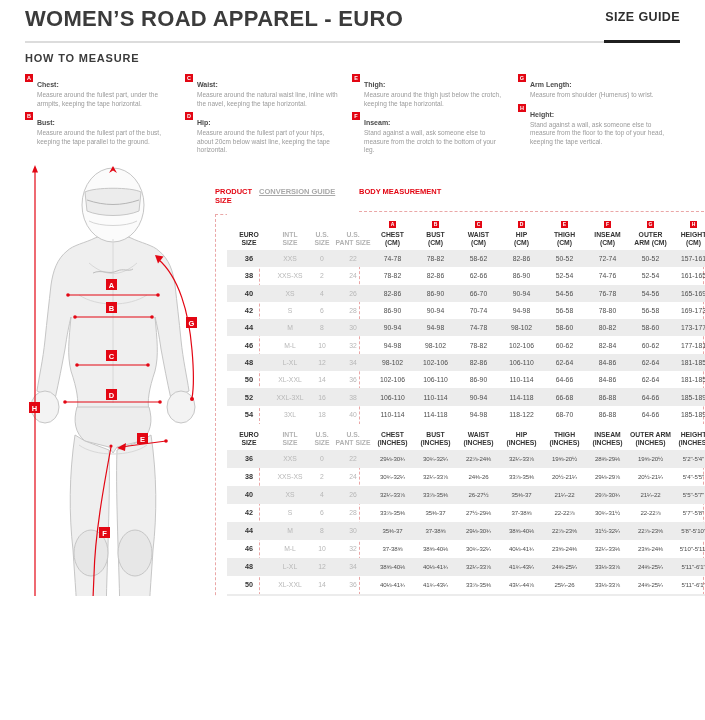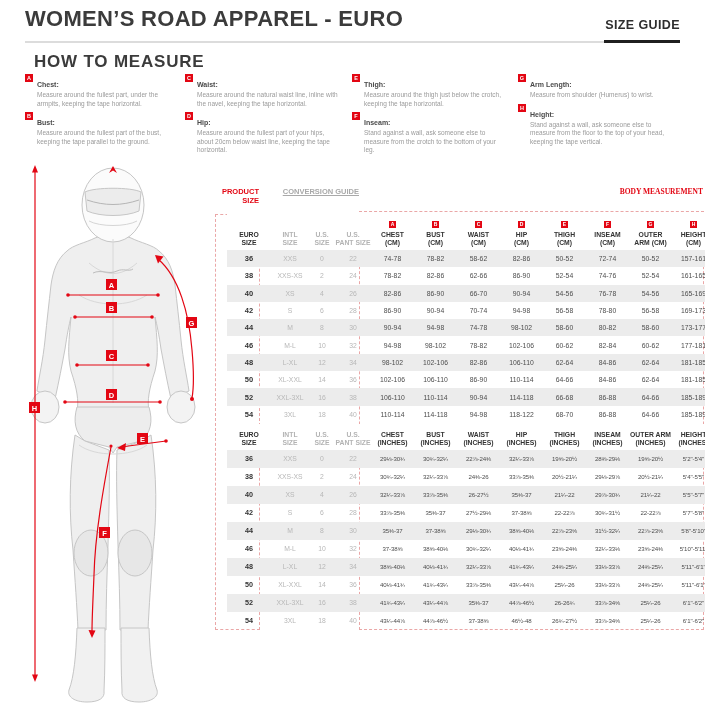--- a/index.html
+++ b/index.html
@@ -1,37 +1,37 @@
 <!DOCTYPE html>
 <html><head>
 <meta charset="utf-8">
 <style>
   html,body{margin:0;padding:0;background:#fff;}
-  .page{position:relative;width:705px;height:720px;background:#fff;overflow:hidden;
+  .page{position:relative;width:705px;height:596px;background:#fff;overflow:hidden;
         font-family:"Liberation Sans",sans-serif;color:#3d3d3d;}
   
   .title{position:absolute;left:25px;top:6px;font-size:22px;font-weight:700;
          letter-spacing:.3px;color:#3b3b3b;white-space:nowrap;}
-  .size-guide{position:absolute;right:25px;top:18px;font-size:12.5px;font-weight:700;
+  .size-guide{position:absolute;right:25px;top:10px;font-size:12.5px;font-weight:700;
               letter-spacing:.4px;color:#2e2e2e;}
   .header-rule{position:absolute;left:25px;right:25px;top:41px;height:2px;background:#dcdcdc;}
   .header-rule-dark{position:absolute;right:25px;top:40px;width:76px;height:3px;background:#1f1f1f;}
-  .htm-heading{position:absolute;left:25px;top:52px;font-size:17px;font-weight:700;
-               letter-spacing:.8px;color:#3b3b3b;margin-left:9px;}
+  .htm-heading{position:absolute;left:25px;top:52px;font-size:11px;font-weight:700;
+               letter-spacing:.8px;color:#3b3b3b;}
   
   .measure-grid{position:absolute;left:25px;top:73px;width:665px;display:grid;
                 grid-template-columns:160px 167px 166px 162px;}
   .m-item{display:flex;margin-bottom:3px;padding-right:12px;}
   .m-badge{flex:0 0 8px;width:8px;height:8px;background:#e30613;color:#fff;font-size:5.5px;
            font-weight:700;text-align:center;line-height:8px;margin:1px 4px 0 0;}
   .m-label{font-size:7px;font-weight:700;color:#4a4a4a;line-height:1.3;}
   .m-text{font-size:6.5px;color:#9a9a9a;line-height:1.32;}
   
   .tables{position:absolute;left:215px;top:188px;width:490px;}
-  .grp{position:absolute;top:0;font-size:7.5px;font-weight:700;text-align:right;line-height:1.15;}
+  .grp{position:absolute;top:0;font-size:7.5px;font-weight:700;text-align:left;line-height:1.15;}
   .grp.red{color:#e30613;}
   .grp.gray{color:#a9a9a9;}
   .box{position:absolute;border:1px dashed #eaa7a7;pointer-events:none;}
   .box-euro{left:0;top:26px;width:43px;height:414px;}
   .box-body{left:144px;top:23px;width:343px;height:417px;}
   .grid{position:absolute;left:12px;top:24px;width:488px;}
   .trow{display:grid;grid-template-columns:44px 38px 26px 36px repeat(8,43px);align-items:center;}
   .trow.stripe{background:#ececec;}
   .trow.hrow{background:#fff;align-items:end;}
   .hcm{height:38px;}
@@ -237,21 +237,21 @@
       <g>
           <rect x="24" y="257" width="11" height="11" fill="#e30613"></rect>
           <text x="29.5" y="265.5" fill="#fff">H</text>
         </g>
     </g>
   </svg>
 
   <div class="tables">
     <div class="grp red" style="left:0;width:44px;">PRODUCT SIZE</div>
     <div class="grp gray" style="left:44px;width:100px;text-decoration:underline;">CONVERSION GUIDE</div>
-    <div class="grp red" style="left:144px;width:344px;font-family:Liberation Serif, serif;">BODY MEASUREMENT</div>
+    <div class="grp red" style="left:144px;width:344px;">BODY MEASUREMENT</div>
     <div class="box box-euro"></div>
     <div class="box box-body"></div>
     <div class="grid" id="grid">
         <div class="trow hrow hcm">
           <div class="c sh dark">
             <div class="l">EURO</div>
             <div class="l">SIZE</div>
           </div>
           <div class="c sh gray">
             <div class="l">INTL</div>

